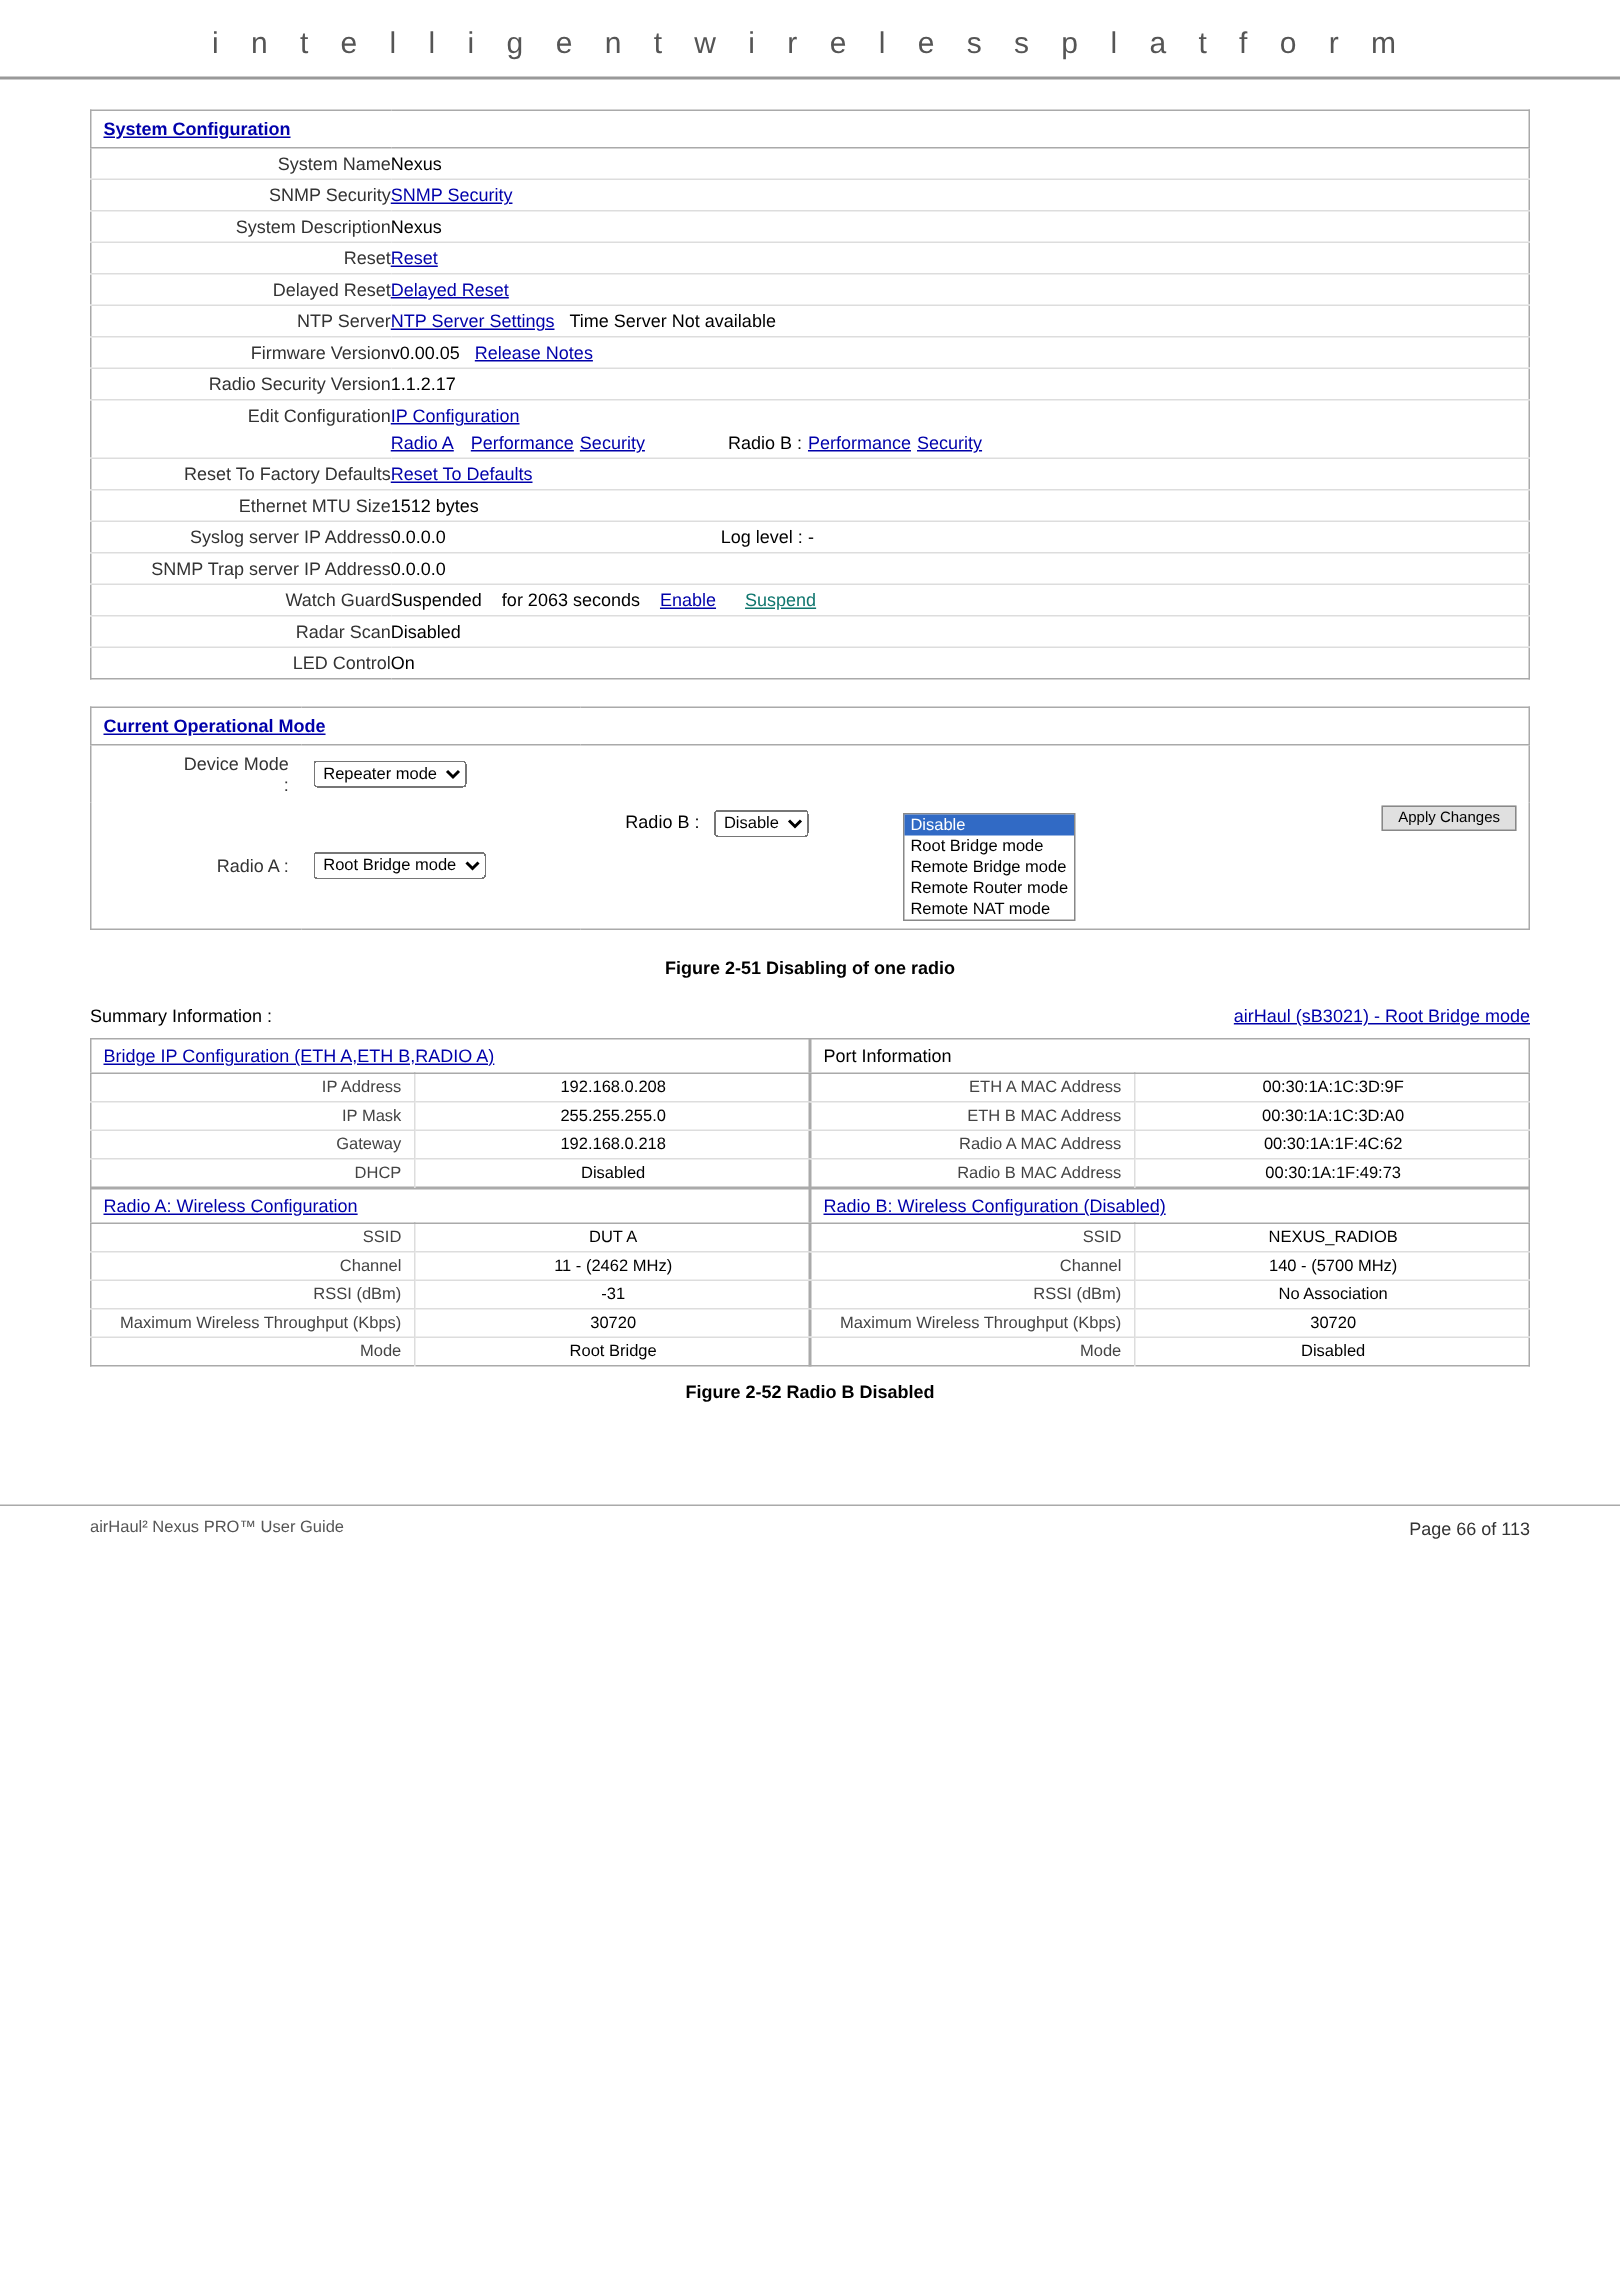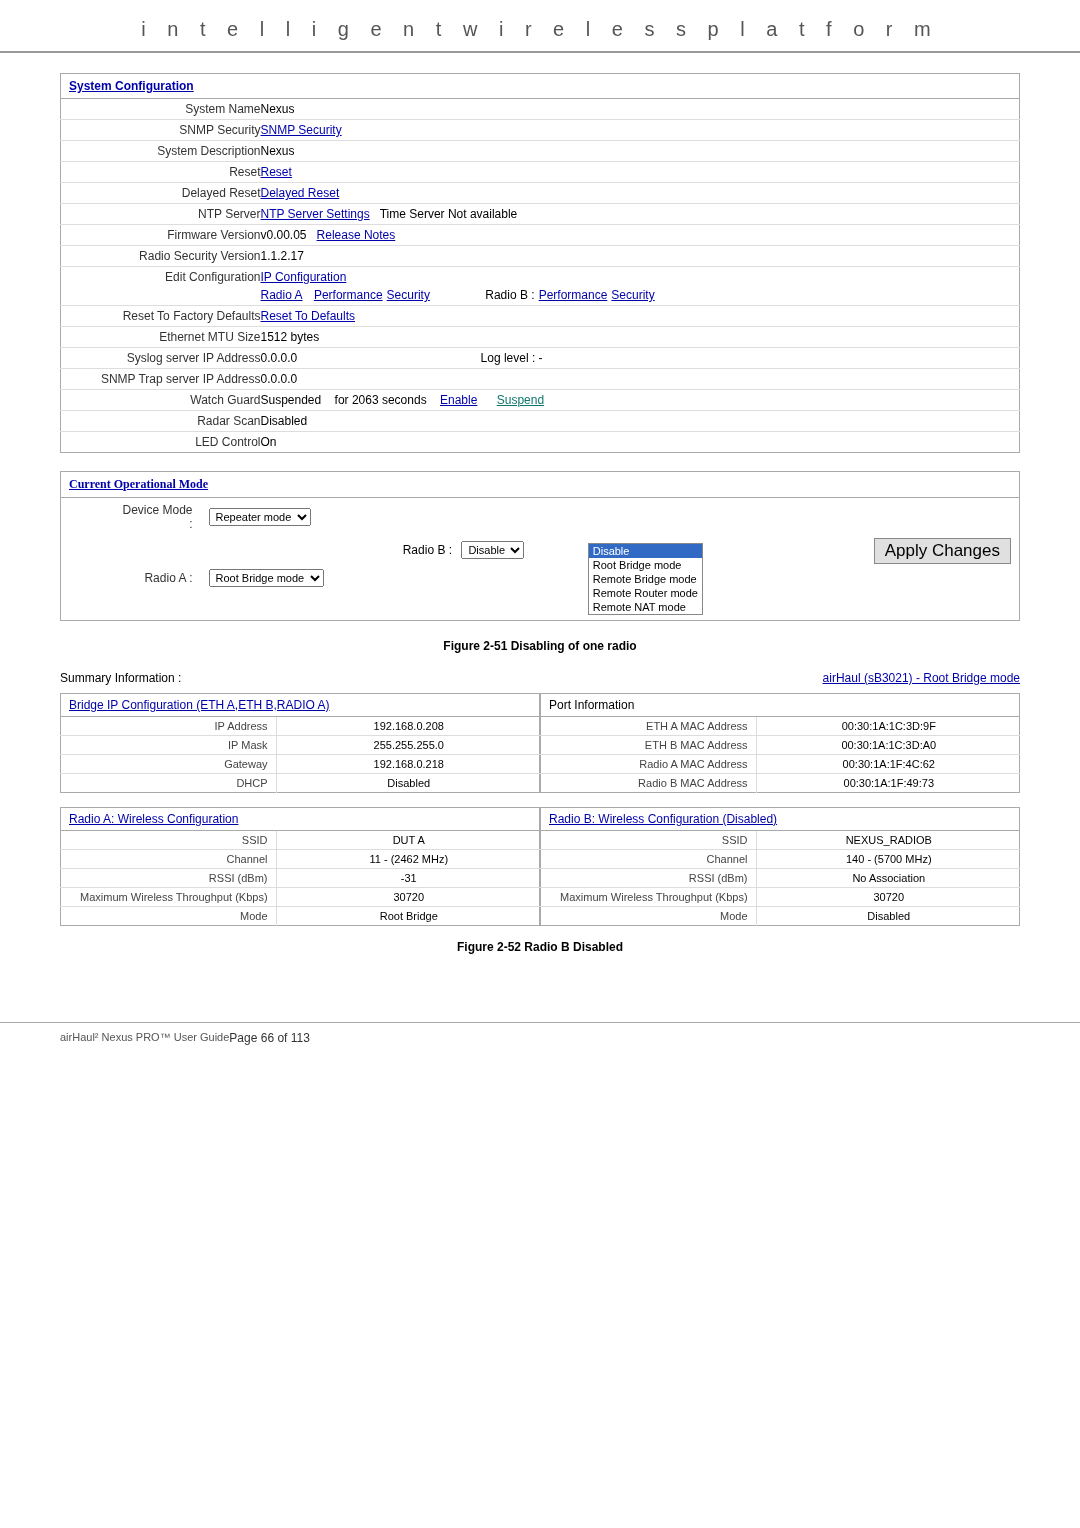--- a/index.html
+++ b/index.html
@@ -72,42 +72,41 @@
     
     .ops-table {
       border: 1px solid #aaa;
       margin-bottom: 18px;
     }
     .ops-table th.section-header {
       background: #fff;
       text-align: left;
       padding: 5px 8px;
       border-bottom: 1px solid #aaa;
-      font-family: Liberation Serif, serif;
     }
     .ops-table td {
       padding: 5px 8px;
       vertical-align: middle;
     }
     .ops-table .label-cell {
       text-align: right;
       width: 140px;
       font-weight: normal;
     }
 
     select {
       font-size: 11px;
       padding: 1px 2px;
     }
 
     .apply-btn {
       background: #e0e0e0;
       border: 1px solid #888;
       padding: 2px 10px;
-      font-size: 17px;
+      font-size: 10px;
       cursor: pointer;
     }
 
     
     .dropdown-menu {
       border: 1px solid #888;
       background: #fff;
       display: inline-block;
       vertical-align: top;
     }
@@ -140,21 +139,20 @@
     }
     .summary-header a {
       color: #00a;
       text-decoration: underline;
     }
 
     
     .two-col {
       display: flex;
       gap: 0;
-      margin-bottom: 14px;
     }
     .two-col > div {
       flex: 1;
     }
 
     .info-table {
       border: 1px solid #aaa;
       width: 100%;
       border-collapse: collapse;
     }
@@ -181,20 +179,21 @@
     }
     .info-table .val {
       padding-left: 10px;
       text-align: center;
     }
 
     
     .footer {
       border-top: 1px solid #aaa;
       display: flex;
+      justify-content: space-between;
       padding: 8px 60px;
       margin-top: 30px;
       font-size: 11px;
       color: #555;
       position: relative;
     }
     .footer-right {
       font-size: 12px;
       color: #333;
     }

